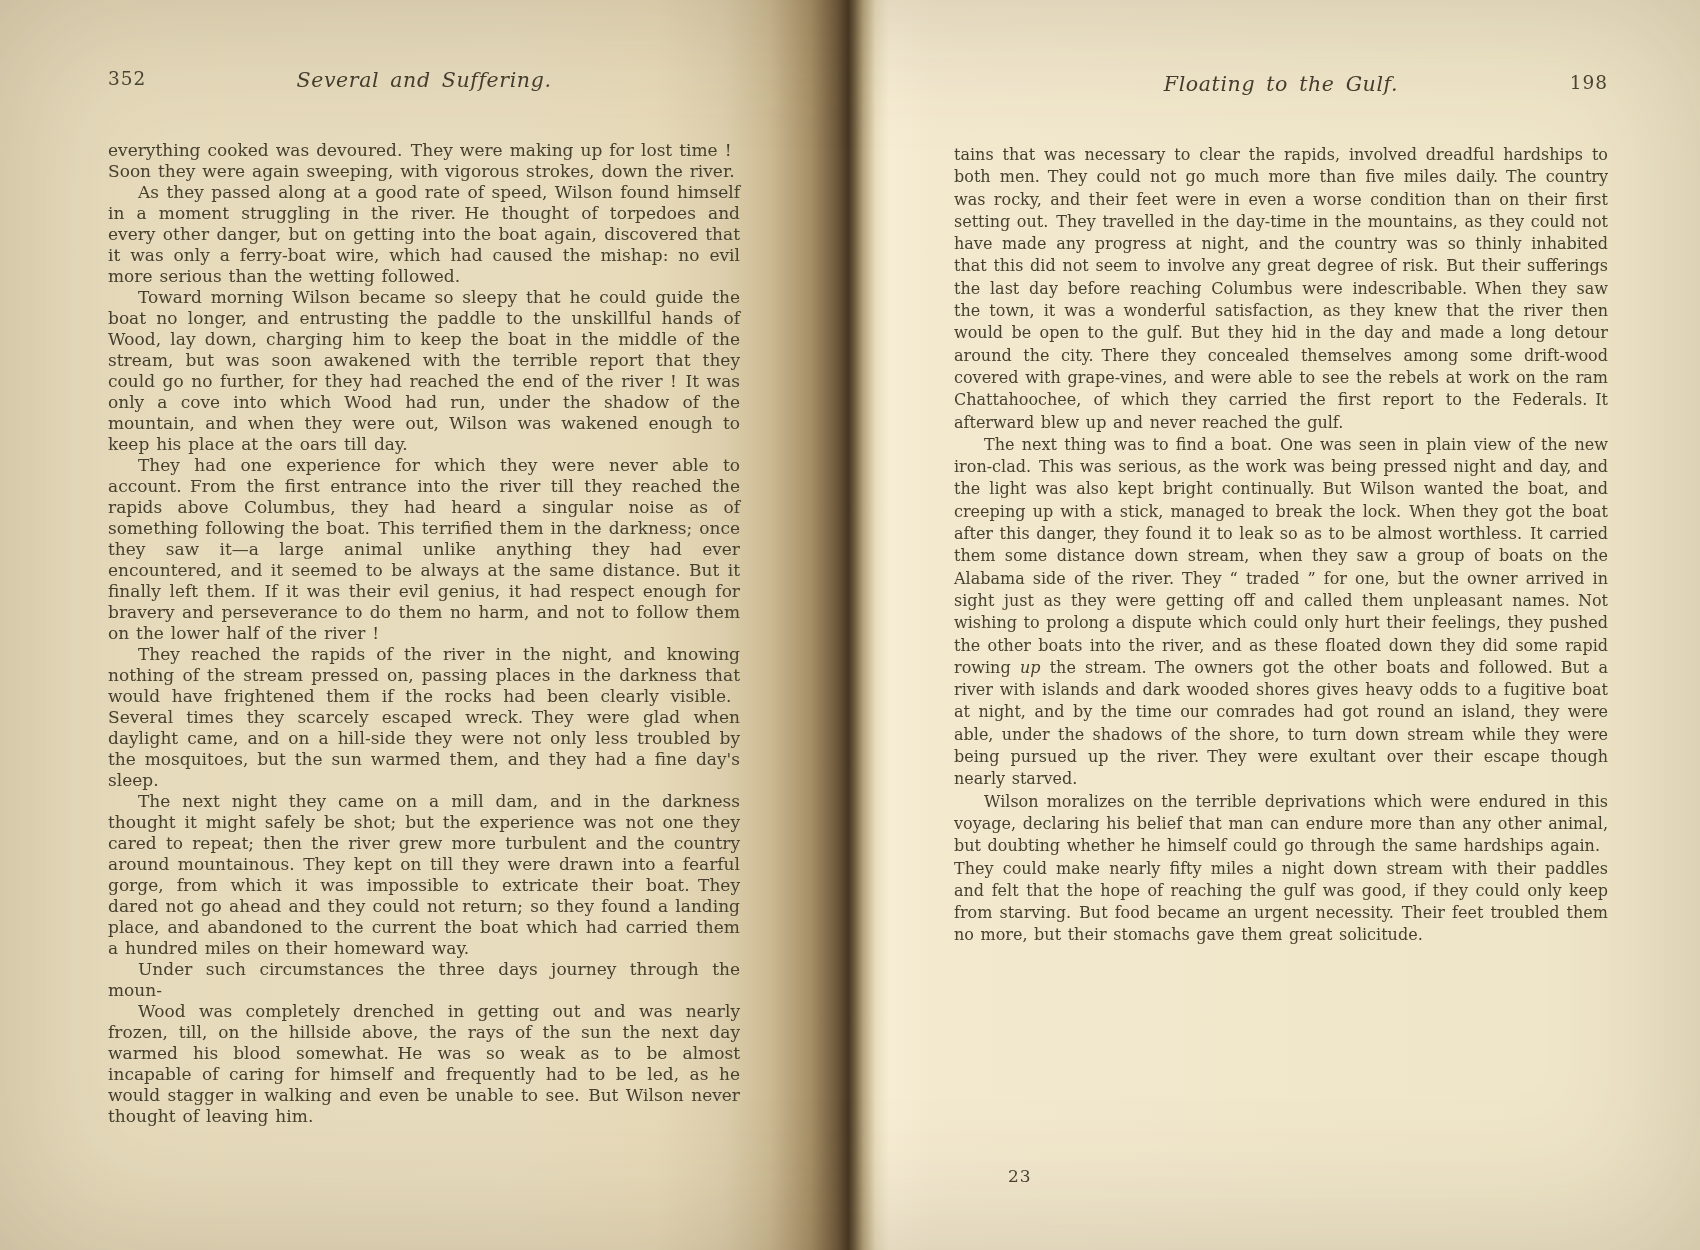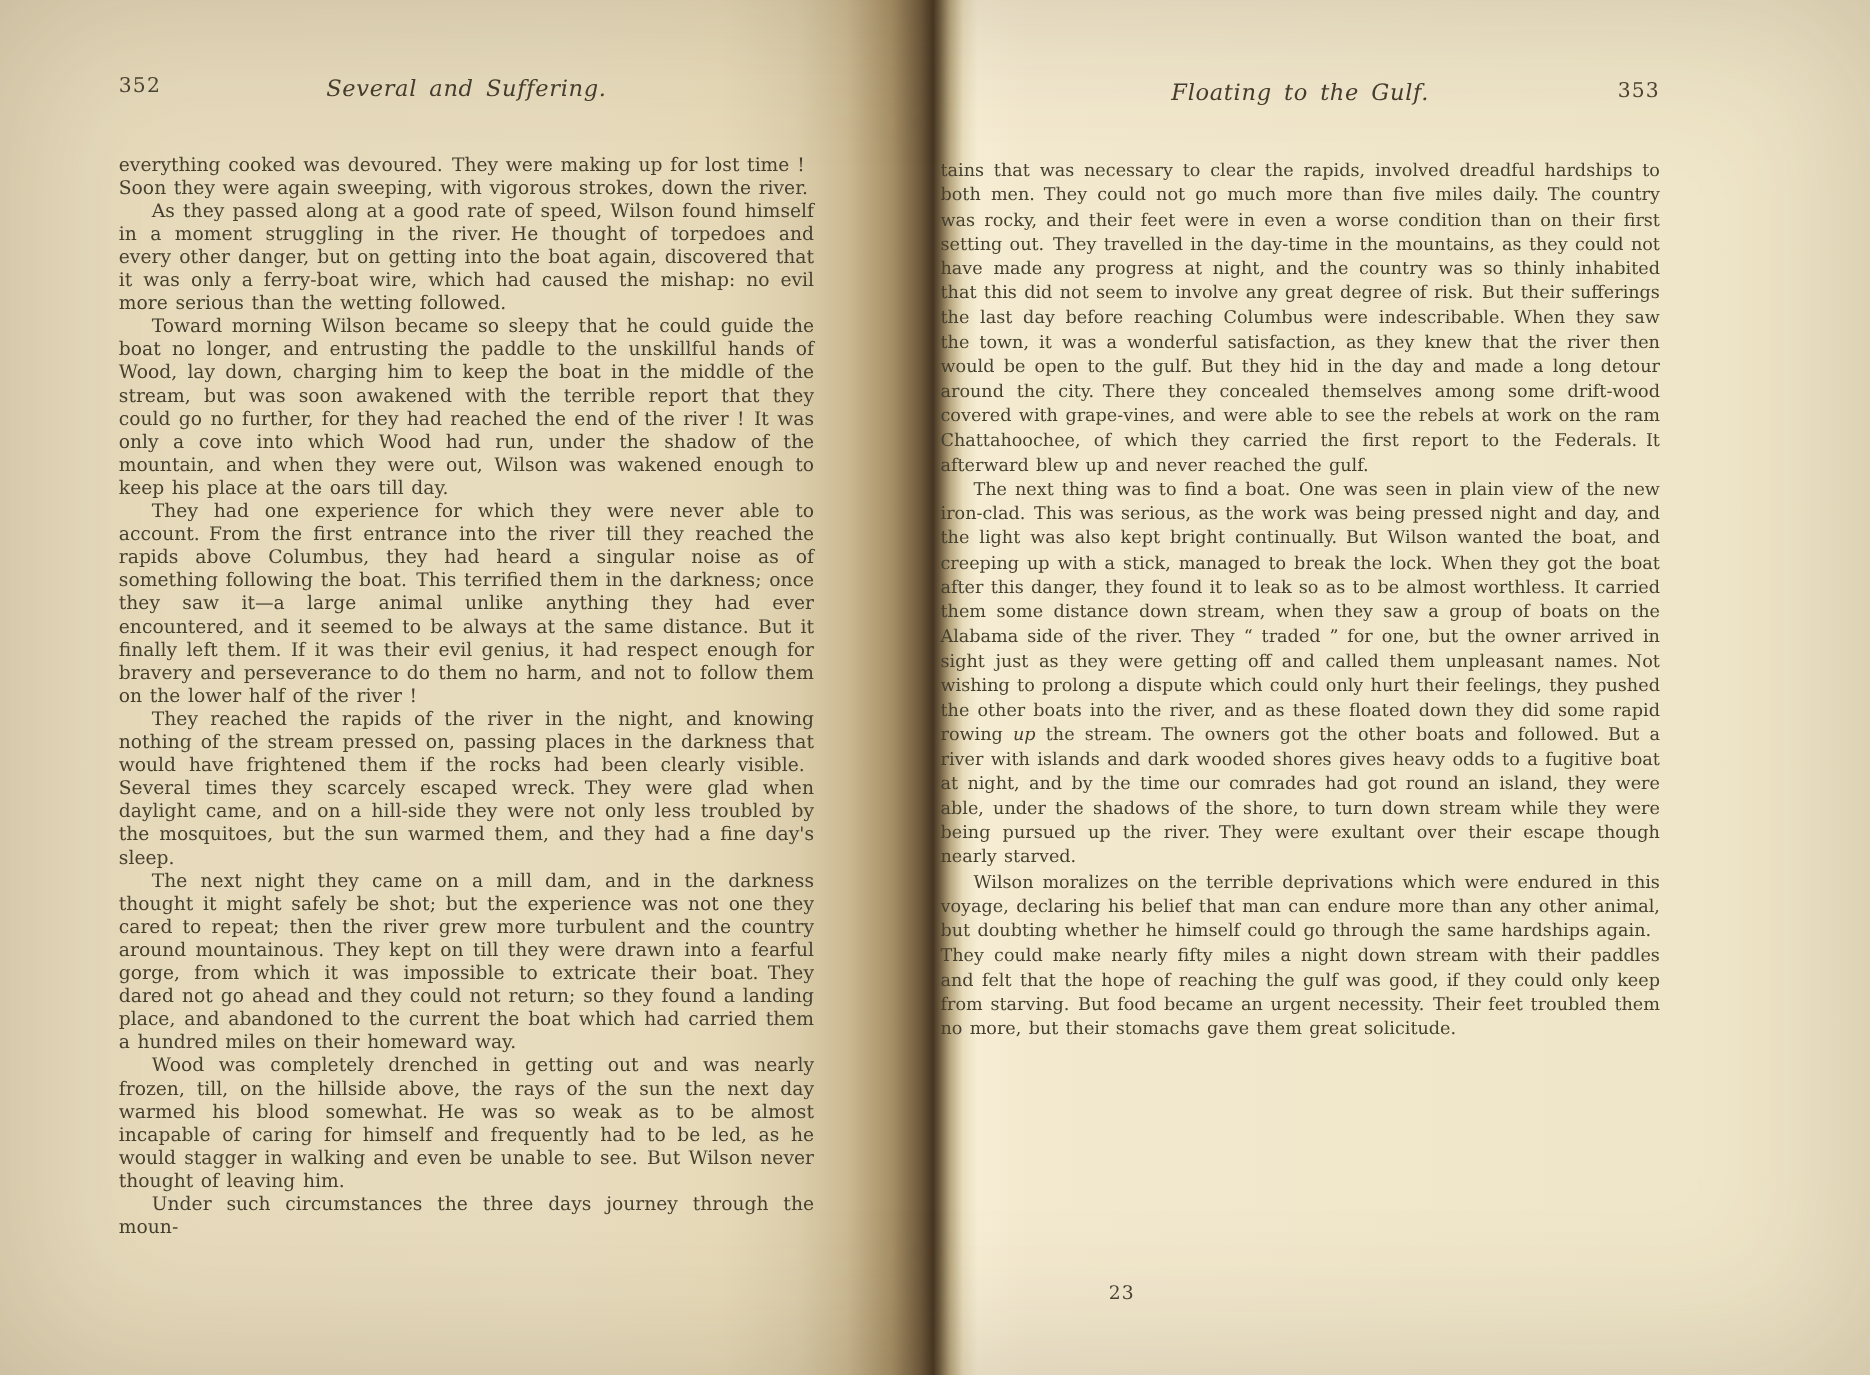--- a/index.html
+++ b/index.html
@@ -32,21 +32,21 @@
 
     .vignette {
       position: absolute;
       inset: 0;
       pointer-events: none;
       box-shadow: inset 0 0 150px rgba(80, 62, 36, 0.22);
     }
 
     .page-content { position: absolute; }
     .left-content  { left: 108px; top: 68px; width: 632px; }
-    .right-content { left: 855px; top: 72px; width: 654px; }
+    .right-content { left: 954px; top: 72px; width: 654px; }
 
     .header-row {
       display: flex;
       align-items: flex-start;
     }
     .left-content  .header-row { margin-bottom: 17px; }
     .right-content .header-row { margin-bottom: 21px; }
 
     .folio {
       font-size: 18.5px;
@@ -99,30 +99,30 @@
       <div class="running-head">Several and Suffering.</div>
       <div class="folio"></div>
     </div>
     <div class="body-text left-body">
       <p class="no-indent">everything cooked was devoured. They were making up for lost time ! Soon they were again sweeping, with vigorous strokes, down the river.</p>
       <p>As they passed along at a good rate of speed, Wilson found himself in a moment struggling in the river. He thought of torpedoes and every other danger, but on getting into the boat again, discovered that it was only a ferry-boat wire, which had caused the mishap: no evil more serious than the wetting followed.</p>
       <p>Toward morning Wilson became so sleepy that he could guide the boat no longer, and entrusting the paddle to the unskillful hands of Wood, lay down, charging him to keep the boat in the middle of the stream, but was soon awakened with the terrible report that they could go no further, for they had reached the end of the river ! It was only a cove into which Wood had run, under the shadow of the mountain, and when they were out, Wilson was wakened enough to keep his place at the oars till day.</p>
       <p>They had one experience for which they were never able to account. From the first entrance into the river till they reached the rapids above Columbus, they had heard a singular noise as of something following the boat. This terrified them in the darkness; once they saw it—a large animal unlike anything they had ever encountered, and it seemed to be always at the same distance. But it finally left them. If it was their evil genius, it had respect enough for bravery and perseverance to do them no harm, and not to follow them on the lower half of the river !</p>
       <p>They reached the rapids of the river in the night, and knowing nothing of the stream pressed on, passing places in the darkness that would have frightened them if the rocks had been clearly visible. Several times they scarcely escaped wreck. They were glad when daylight came, and on a hill-side they were not only less troubled by the mosquitoes, but the sun warmed them, and they had a fine day's sleep.</p>
       <p>The next night they came on a mill dam, and in the darkness thought it might safely be shot; but the experience was not one they cared to repeat; then the river grew more turbulent and the country around mountainous. They kept on till they were drawn into a fearful gorge, from which it was impossible to extricate their boat. They dared not go ahead and they could not return; so they found a landing place, and abandoned to the current the boat which had carried them a hundred miles on their homeward way.</p>
+      <p>Under such circumstances the three days journey through the moun-</p>
       <p>Wood was completely drenched in getting out and was nearly frozen, till, on the hillside above, the rays of the sun the next day warmed his blood somewhat. He was so weak as to be almost incapable of caring for himself and frequently had to be led, as he would stagger in walking and even be unable to see. But Wilson never thought of leaving him.</p>
-      <p>Under such circumstances the three days journey through the moun-</p>
     </div>
   </div>
 
   <div class="page-content right-content">
     <div class="header-row">
       <div class="folio"></div>
       <div class="running-head">Floating to the Gulf.</div>
-      <div class="folio folio-right">353</div>
+      <div class="folio folio-right">198</div>
     </div>
     <div class="body-text right-body">
       <p class="no-indent">tains that was necessary to clear the rapids, involved dreadful hardships to both men. They could not go much more than five miles daily. The country was rocky, and their feet were in even a worse condition than on their first setting out. They travelled in the day-time in the mountains, as they could not have made any progress at night, and the country was so thinly inhabited that this did not seem to involve any great degree of risk. But their sufferings the last day before reaching Columbus were indescribable. When they saw the town, it was a wonderful satisfaction, as they knew that the river then would be open to the gulf. But they hid in the day and made a long detour around the city. There they concealed themselves among some drift-wood covered with grape-vines, and were able to see the rebels at work on the ram Chattahoochee, of which they carried the first report to the Federals. It afterward blew up and never reached the gulf.</p>
       <p><span>The next thing was to find a boat. One was seen in plain view of the new iron-clad. This was serious, as the work was being pressed night and day, and the light was also kept bright continually. But Wilson wanted the boat, and creeping up with a stick, managed to break the lock. When they got the boat after this danger, they found it to leak so as to be almost worthless. It carried them some distance down stream, when they saw a group of boats on the Alabama side of the river. They “ traded ” for one, but the owner arrived in sight just as they were getting off and called them unpleasant names. Not wishing to prolong a dispute which could only hurt their feelings, they pushed the other boats into the river, and as these floated down they did some rapid rowing </span><i>up</i><span> the stream. The owners got the other boats and followed. But a river with islands and dark wooded shores gives heavy odds to a fugitive boat at night, and by the time our comrades had got round an island, they were able, under the shadows of the shore, to turn down stream while they were being pursued up the river. They were exultant over their escape though nearly starved.</span></p>
       <p>Wilson moralizes on the terrible deprivations which were endured in this voyage, declaring his belief that man can endure more than any other animal, but doubting whether he himself could go through the same hardships again. They could make nearly fifty miles a night down stream with their paddles and felt that the hope of reaching the gulf was good, if they could only keep from starving. But food became an urgent necessity. Their feet troubled them no more, but their stomachs gave them great solicitude.</p>
     </div>
   </div>
 
   <div class="signature">23</div>
 

